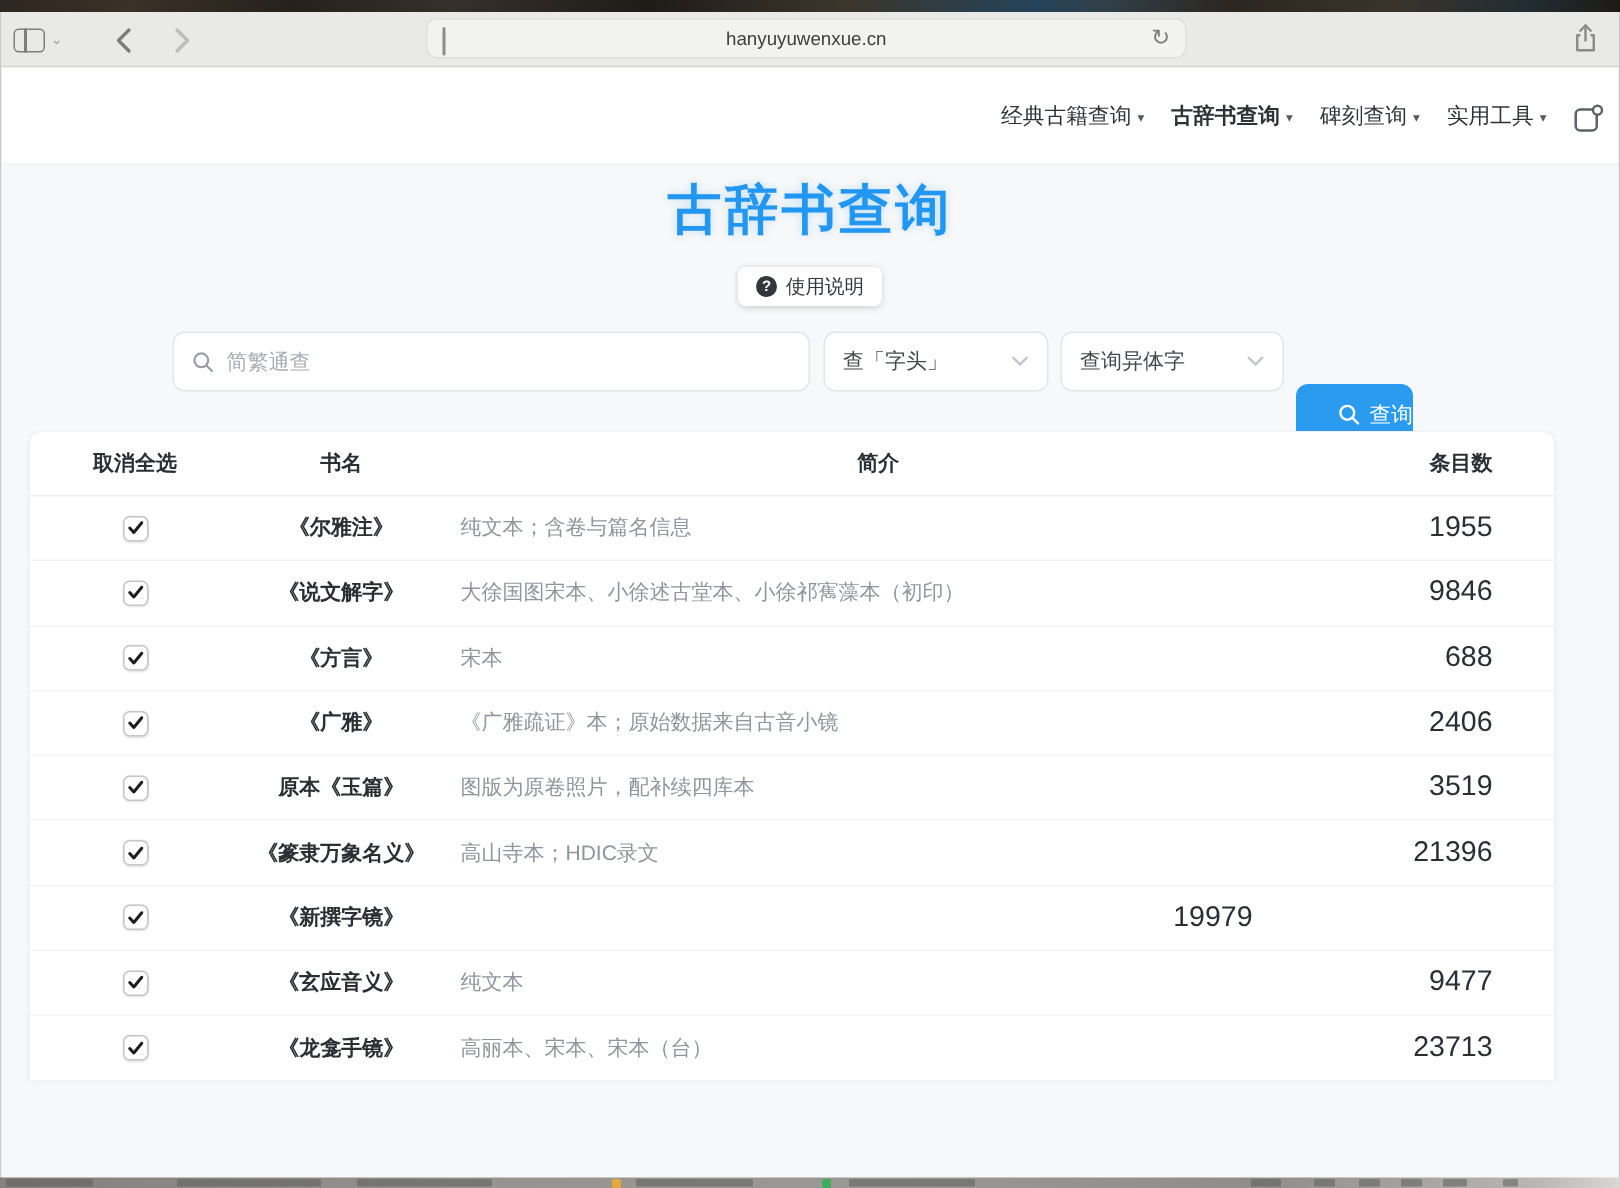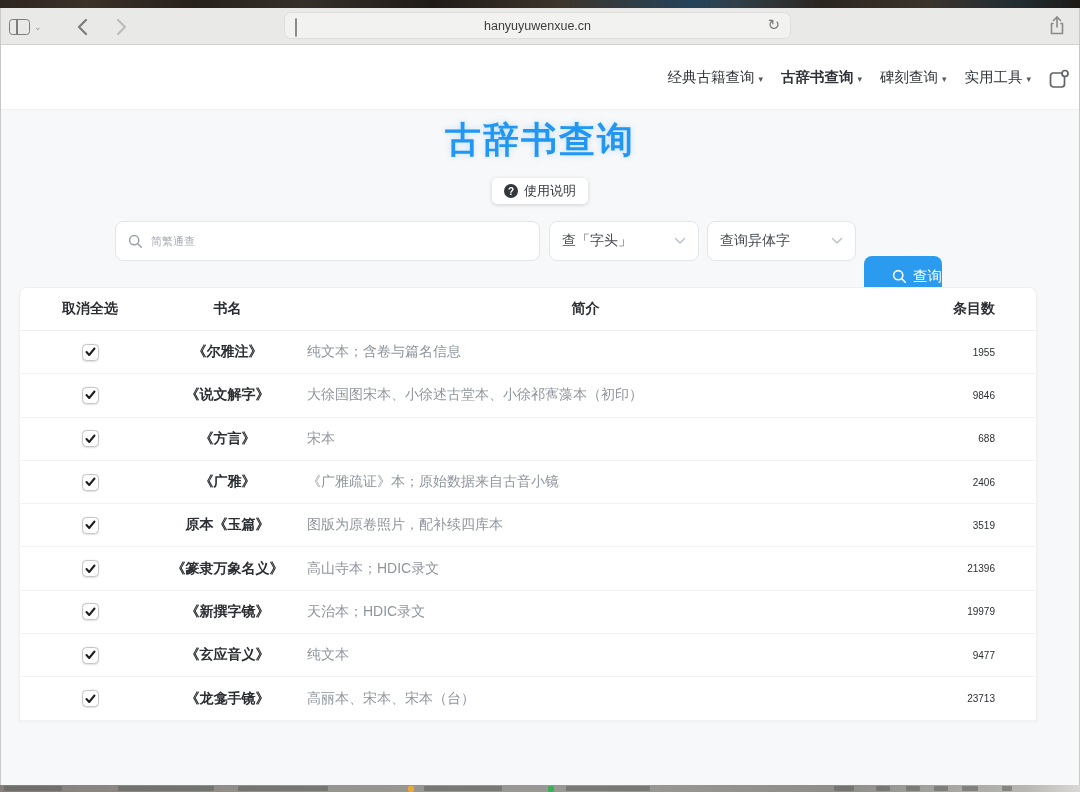--- a/index.html
+++ b/index.html
@@ -69,21 +69,21 @@
   .q-icon {
     width:14px; height:14px; border-radius:50%; background:#33373c; color:#fff;
     font-size:10px; font-weight:700; display:flex; align-items:center; justify-content:center;
   }
   .search-row { position:absolute; top:111px; left:114px; height:40px; display:flex; gap:8px; }
   .search-input-wrap {
     width:425px; height:40px; background:#fff; border:1px solid #e2e5e9; border-radius:8px;
     display:flex; align-items:center; padding:0 12px; gap:8px; margin-right:1px;
   }
   .search-input-wrap input {
-    border:none; outline:none; flex:1; font-size:11px; color:#303133; background:transparent;
+    border:none; outline:none; flex:1; font-size:14px; color:#303133; background:transparent;
     font-family:inherit;
   }
   .search-input-wrap input::placeholder { color:#a9adb4; }
   .mag { color:#9a9ea6; display:flex; }
   .select {
     width:149px; height:40px; background:#fff; border:1px solid #e2e5e9; border-radius:8px;
     display:flex; align-items:center; justify-content:space-between; padding:0 12px;
     font-size:14px; color:#45494f; cursor:pointer;
   }
   .select .chev { color:#c0c4cc; display:flex; }
@@ -104,21 +104,21 @@
     display:grid; grid-template-columns:140px 135px 1fr 160px; align-items:center;
   }
   .thead { height:43px; border-bottom:1px solid #eceef1; }
   .thead .th { font-size:14px; font-weight:700; color:#2b2e33; }
   .trow { height:43.3px; border-bottom:1px solid #f1f3f5; }
   .td-check, .th-check { text-align:right; display:flex; justify-content:center; }
   .th-check { font-weight:700; cursor:pointer; }
   .td-name, .th-name { text-align:center; font-size:14px; font-weight:700; color:#2b2e33; }
   .td-desc { font-size:14px; color:#8f959d; padding-left:12px; }
   .th-desc { text-align:center; }
-  .td-count, .th-count { text-align:right; padding-right:41px; font-size:10px; color:#2b2e33; }
+  .td-count, .th-count { text-align:right; padding-right:41px; font-size:19px; color:#2b2e33; }
   .cb {
     width:17px; height:17px; background:#fff; border:1px solid #c6c6c8; border-radius:4.5px;
     display:flex; align-items:center; justify-content:center; cursor:pointer;
     box-shadow:0 .5px 1.5px rgba(0,0,0,.12);
   }
   .cb svg { display:block; }
   
   .bottom-strip {
     position:absolute; left:0; bottom:0; width:1080px; height:7px; z-index:20;
     background:linear-gradient(90deg,#84807c 0%,#96948f 30%,#9b9995 55%,#8f8d89 78%,#b9b7b3 95%,#d9d8d6 100%);
@@ -328,21 +328,20 @@
 
   <div class="trow">
     <div class="td td-check">
       <span class="cb">
         <svg width="11" height="10" viewBox="0 0 11 10">
                   <polyline points="1.5,5 4.2,8 9.5,1.5" fill="none" stroke="#1d1d1f" stroke-width="2" stroke-linecap="round" stroke-linejoin="round"></polyline>
                 </svg>
       </span>
     </div>
     <div class="td td-name">《新撰字镜》</div>
-    <div class="td td-desc">天治本；HDIC录文</div>
     <div class="td td-count">19979</div>
   </div>
 
 
   <div class="trow">
     <div class="td td-check">
       <span class="cb">
         <svg width="11" height="10" viewBox="0 0 11 10">
                   <polyline points="1.5,5 4.2,8 9.5,1.5" fill="none" stroke="#1d1d1f" stroke-width="2" stroke-linecap="round" stroke-linejoin="round"></polyline>
                 </svg>

